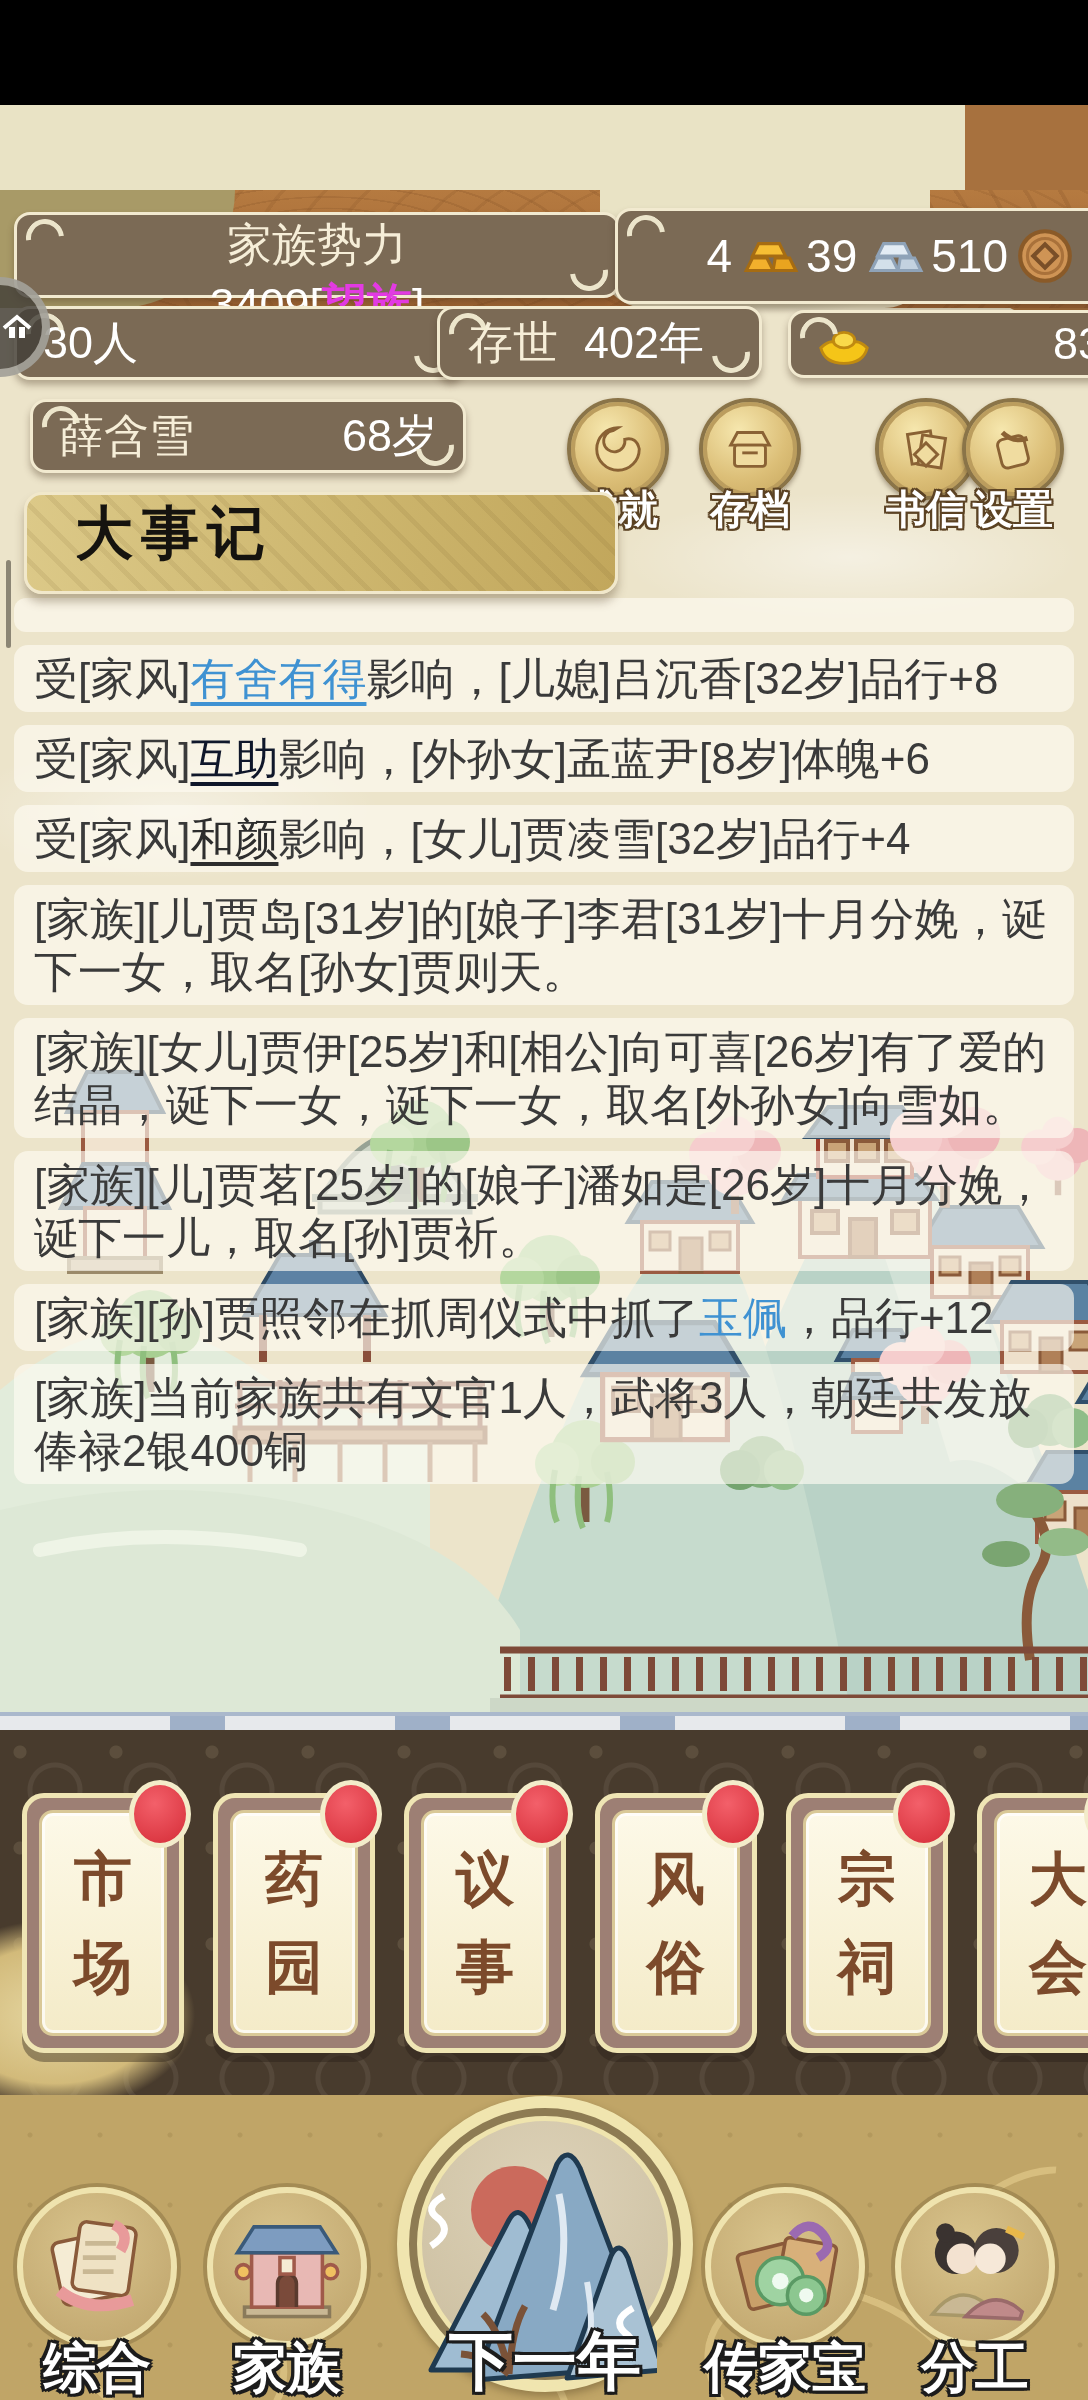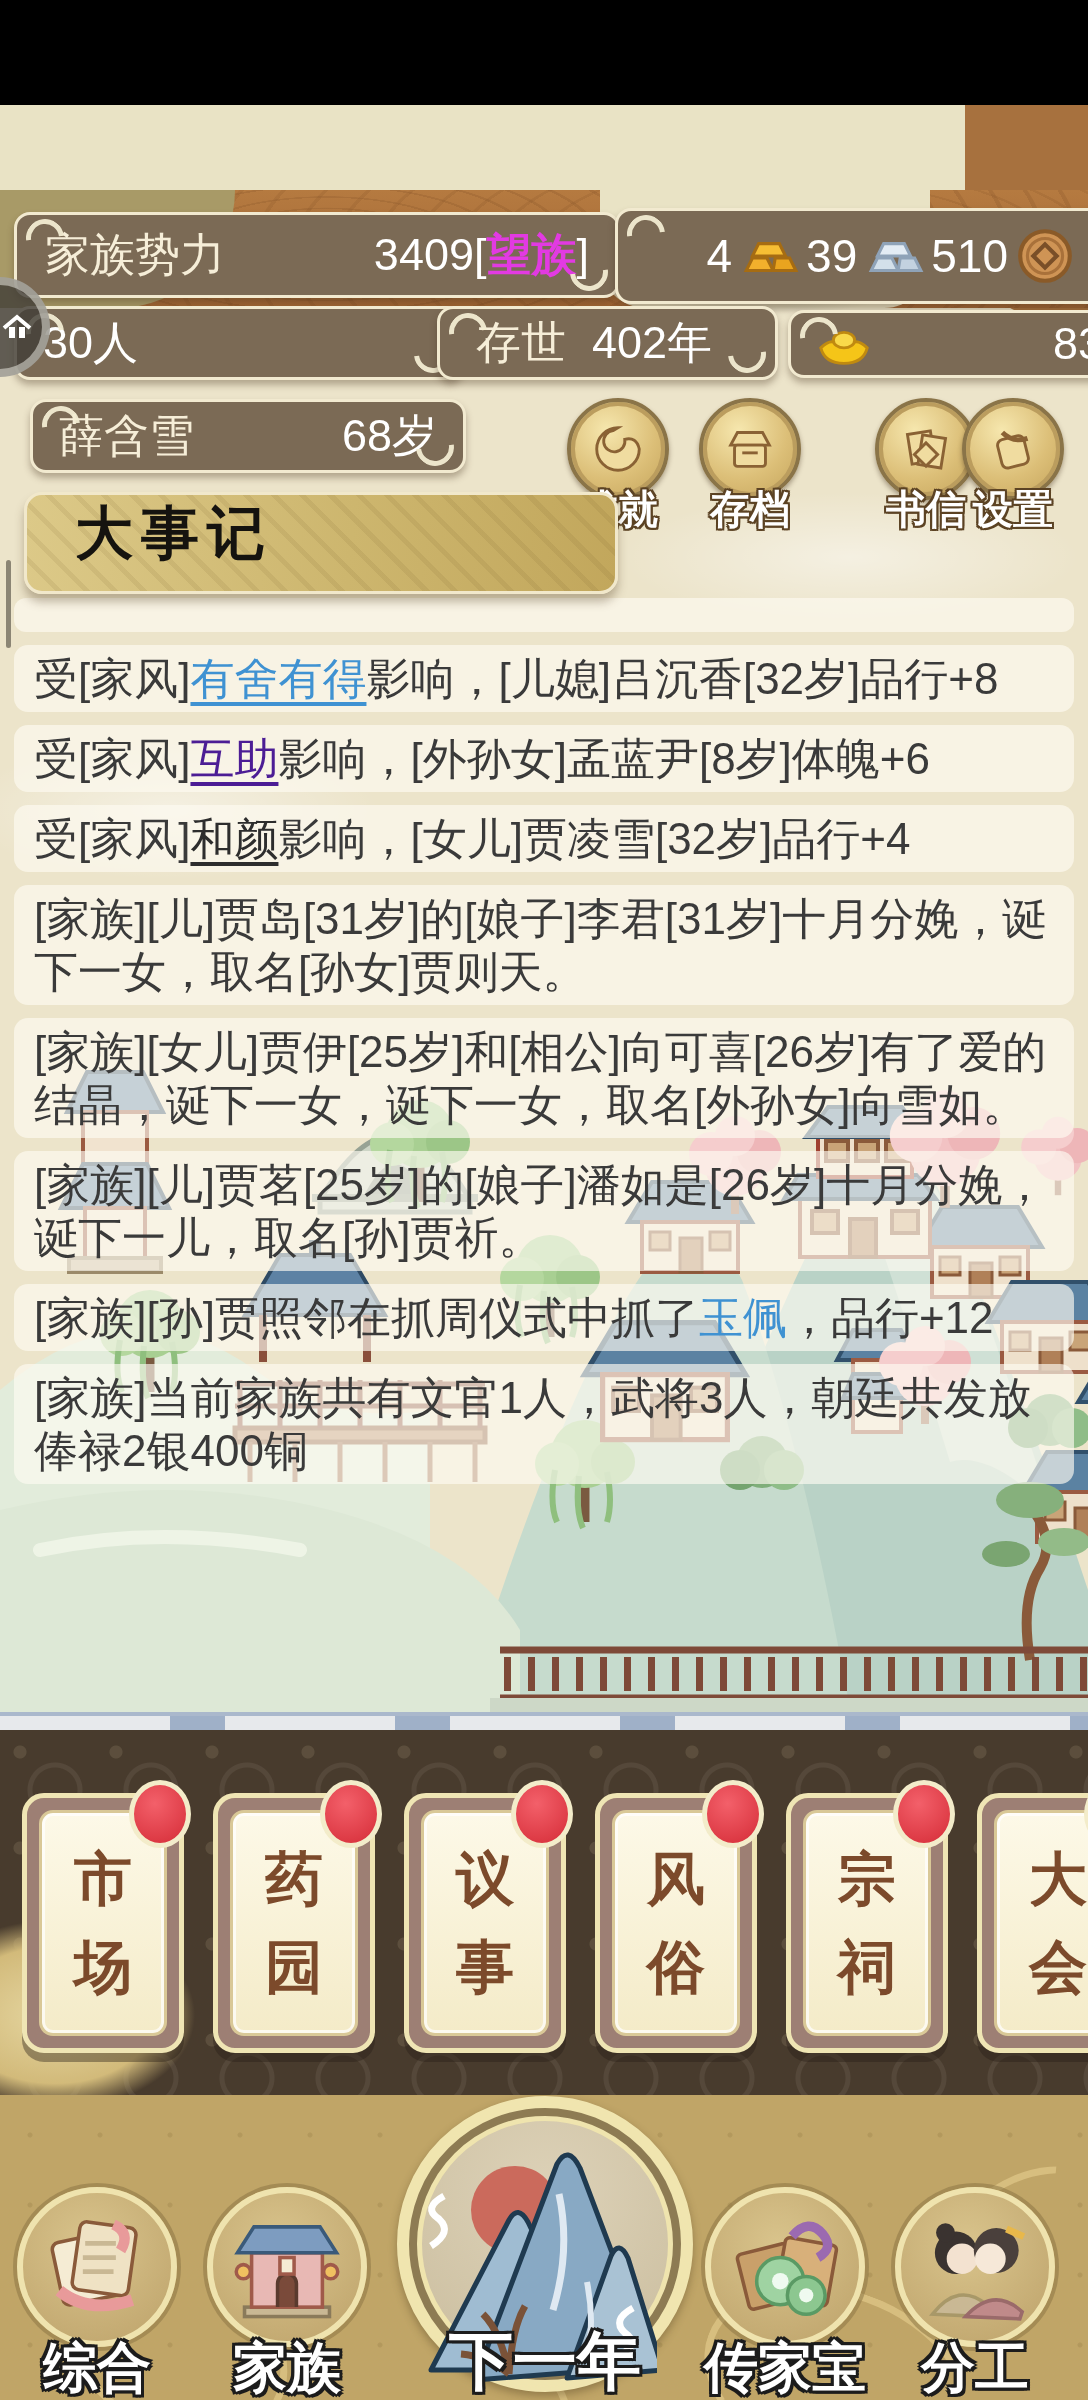--- a/index.html
+++ b/index.html
@@ -39,29 +39,29 @@
     border-left-color:transparent;opacity:.85;z-index:5;}
   .halo{position:absolute;left:360px;top:2060px;width:380px;height:340px;z-index:5;
     background:radial-gradient(closest-side,rgba(238,221,166,.95),rgba(192,165,103,0) 75%);}
   
   .panel{position:absolute;background:#7b6a55;border:3px solid #f2ead0;border-radius:16px;z-index:7;
     box-shadow:0 5px 7px rgba(70,50,30,.35);color:#f6eed8;display:flex;align-items:center;font-size:45px;}
   .panel:before{content:"";position:absolute;top:4px;left:9px;width:28px;height:28px;border-radius:50%;
     border:5px solid rgba(243,236,210,.95);border-right-color:transparent;border-bottom-color:transparent;transform:rotate(38deg);}
   .panel:after{content:"";position:absolute;bottom:4px;right:9px;width:28px;height:28px;border-radius:50%;
     border:5px solid rgba(243,236,210,.95);border-right-color:transparent;border-bottom-color:transparent;transform:rotate(218deg);}
-  .power-panel{left:14px;top:212px;width:544px;height:80px;padding:0 28px;justify-content:space-between;}
+  .power-panel{left:14px;top:212px;width:544px;height:80px;padding:0 28px;justify-content:space-between;flex-direction:column;}
   .rank{color:#e23ae2;font-weight:700;}
   .pvalue{color:#fff;}
   .currency-panel{left:615px;top:208px;width:462px;height:90px;justify-content:flex-end;padding-right:88px;}
   .cnum{color:#fff;font-size:46px;margin:0 2px;}
   .cicon{width:62px;height:62px;display:inline-block;margin:0 4px;}
   .cicon svg{width:62px;height:62px;}
   .members-panel{left:14px;top:306px;width:392px;height:68px;padding:0 26px;justify-content:space-between;}
-  .year-panel{left:437px;top:306px;width:263px;height:68px;padding:0 36px;gap:26px;}
+  .year-panel{left:437px;top:306px;width:263px;height:68px;padding:0 28px;gap:26px;}
   .ingot-panel{left:788px;top:310px;width:288px;height:62px;padding:0 70px 0 24px;justify-content:space-between;}
   .yuanbao{width:58px;height:58px;}
   .name-panel{left:14px;top:399px;width:378px;height:68px;padding:0 26px;justify-content:space-between;margin-left:16px;}
   
   .menu-btn{position:absolute;top:398px;width:124px;z-index:7;text-align:center;}
   .mcirc{width:94px;height:94px;margin:0 auto;border-radius:50%;
     background:radial-gradient(circle at 38% 30%,#f6e7ae,#dcbf78 55%,#c4a35a);
     border:4px solid #8a7448;box-shadow:inset 0 0 0 4px #bb9d5e,0 3px 5px rgba(60,40,20,.4);
     display:flex;align-items:center;justify-content:center;}
   .mcirc svg{width:58px;height:58px;}
@@ -75,21 +75,21 @@
       linear-gradient(95deg,#dcc988,#cdb66e 55%,#c2a75c);
     display:flex;align-items:flex-start;margin-left:20px;}
   .banner span{font-size:58px;color:#15130f;font-weight:600;letter-spacing:8px;padding-left:48px;}
   .scroll-hint{position:absolute;left:6px;top:560px;width:5px;height:88px;background:rgba(60,55,45,.55);
     border-radius:3px;z-index:7;}
   .events{position:absolute;left:14px;top:598px;width:1060px;z-index:4;}
   .row{background:rgba(253,250,242,.66);border-radius:14px;padding:7px 20px;font-size:44px;line-height:53px;
     color:#3a3a3a;margin-bottom:13px;}
   .row.partial{height:34px;padding:0;border-radius:12px;}
   .link-blue{color:#3f92d2;text-decoration:underline;text-decoration-thickness:4px;text-underline-offset:8px;}
-  .link-green{color:#4c1d95;text-decoration:underline;text-decoration-thickness:4px;text-underline-offset:8px;}
+  .link-green{color:#0f172a;text-decoration:underline;text-decoration-thickness:4px;text-underline-offset:8px;}
   .link-dark{color:#2d2d2d;text-decoration:underline;text-decoration-thickness:4px;text-underline-offset:8px;}
   .link-plain{color:#3f92d2;}
   
   #cards{position:absolute;left:22px;top:1793px;width:1200px;display:flex;gap:29px;z-index:8;}
   .card{flex:none;width:152px;height:250px;border:5px solid #efe5b4;border-radius:22px;background:#9d7f74;
     box-shadow:0 9px 0 rgba(40,30,22,.4);position:relative;}
   .card-inner{position:absolute;inset:12px;background:linear-gradient(#fdf9e8,#f4ebc8);border:3px solid #d9c897;
     border-radius:14px;display:flex;flex-direction:column;align-items:center;justify-content:center;gap:30px;
     box-shadow:inset 0 0 0 3px rgba(255,255,255,.7);}
   .card-char{font-size:58px;color:#7c4a2b;font-weight:700;line-height:1;}

